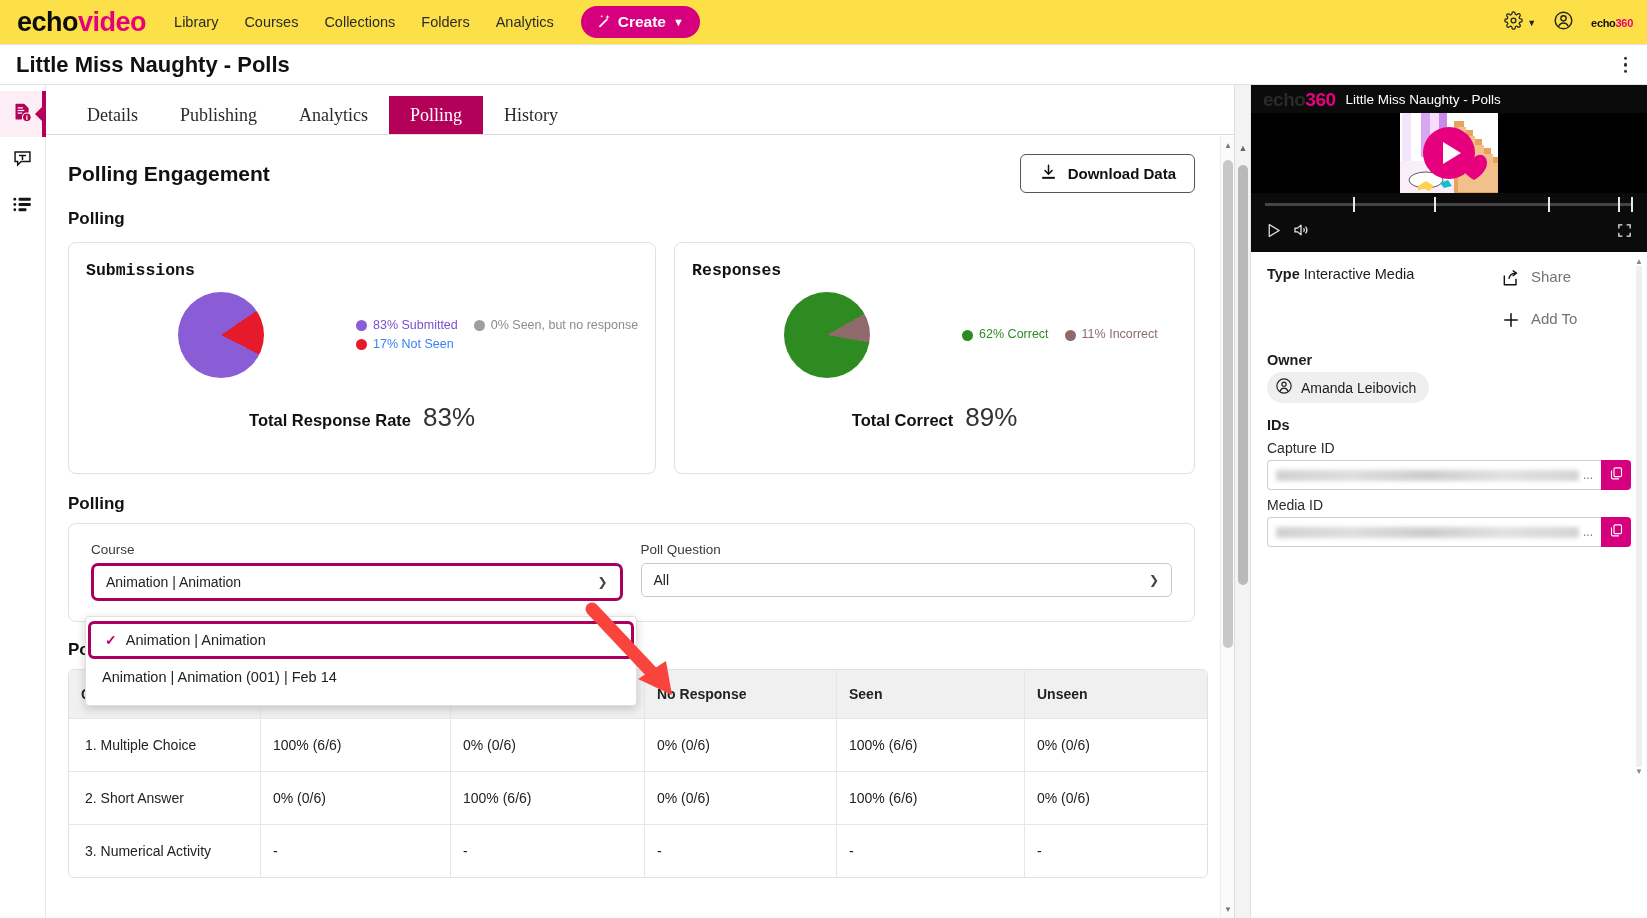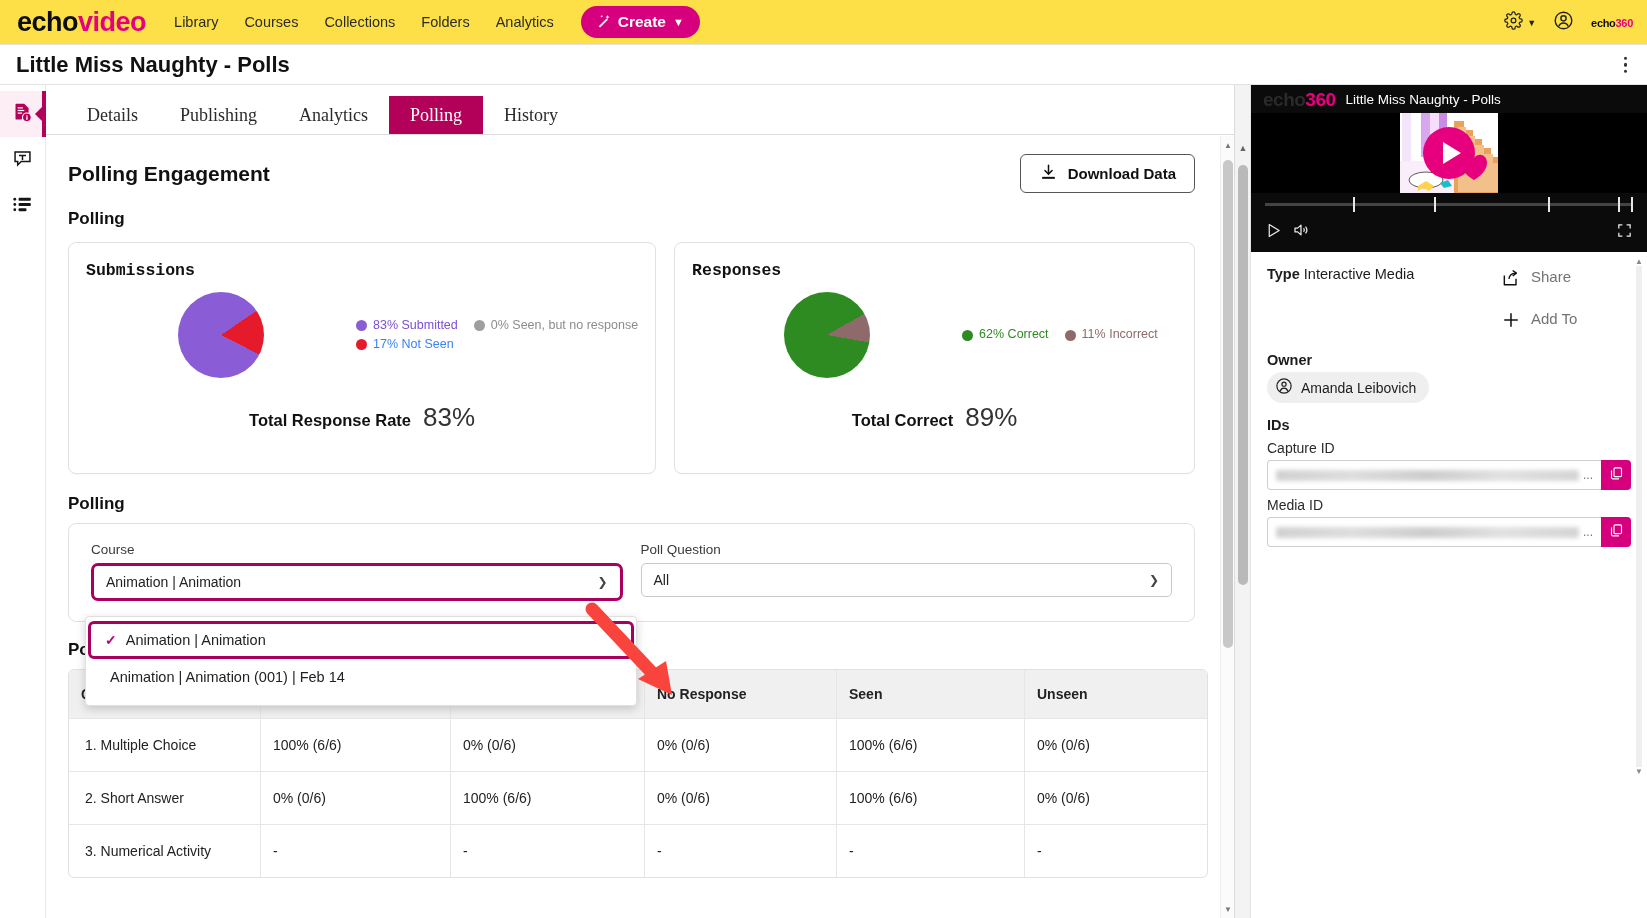--- a/index.html
+++ b/index.html
@@ -515,21 +515,21 @@
               <span>All</span>
               <span class="chev">❯</span>
             </div>
           </div>
 
           <div class="dropdown">
             <div class="dd-item selected">
               <span class="dd-check">✓</span>
               <span>Animation | Animation</span>
             </div>
-            <div class="dd-item" style="padding-left:24px;">
+            <div class="dd-item" style="padding-left:16px;">
               <span>Animation | Animation (001) | Feb 14</span>
             </div>
           </div>
         </div>
 
         <h3 class="poll-results">Poll Results</h3>
 
         <div class="table">
           <div class="trow thead">
             <div class="tcell c0">Question</div>

